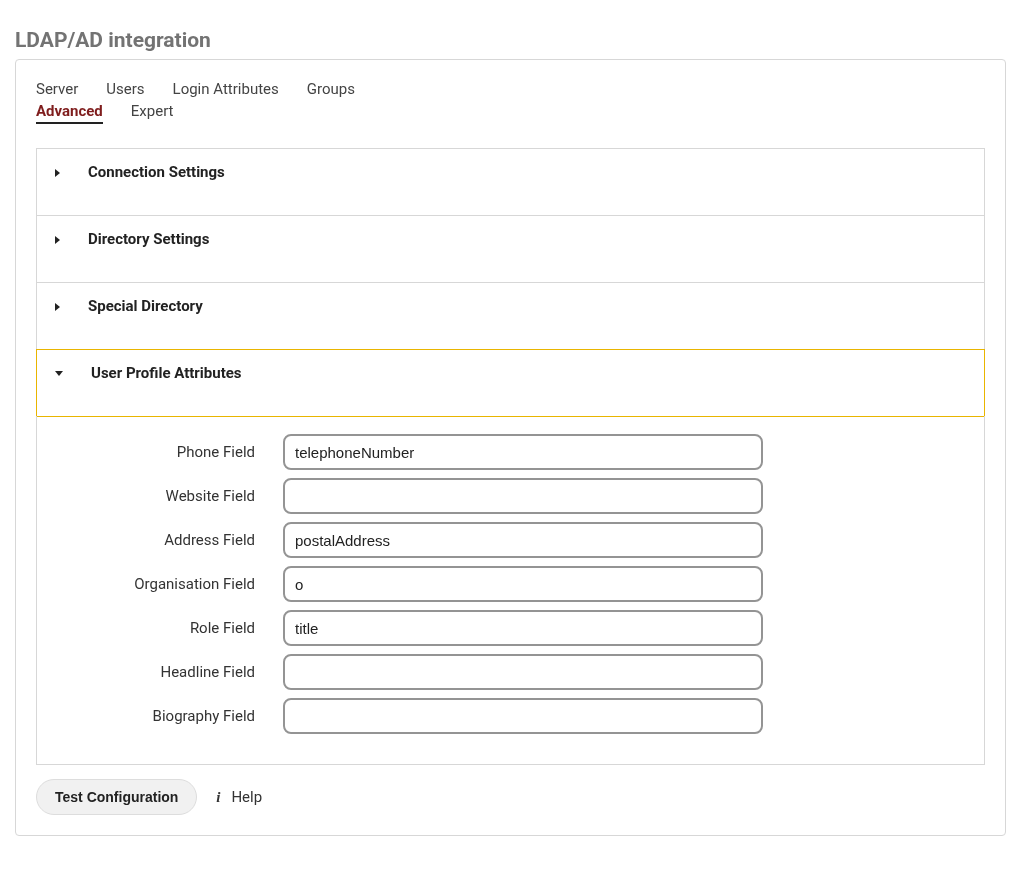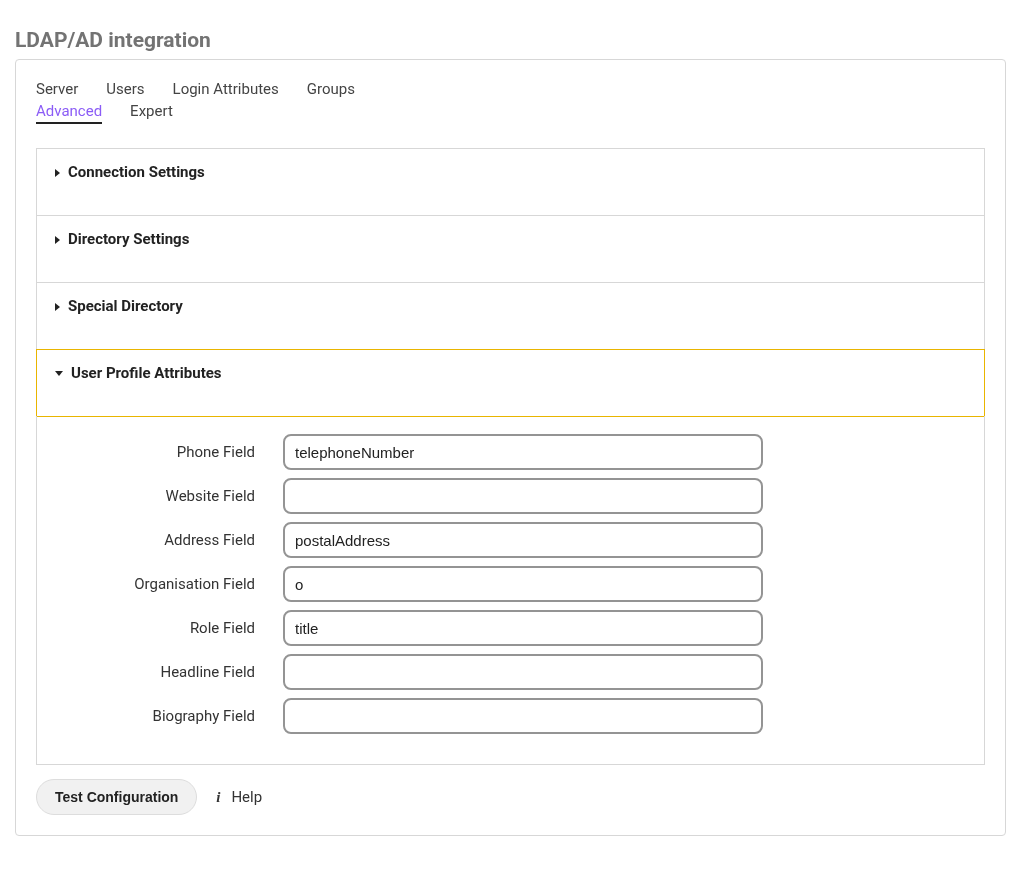--- a/index.html
+++ b/index.html
@@ -33,35 +33,35 @@
     flex-direction: column;
   }
   .tab-group { display: flex; gap: 28px; }
   .tab {
     font-size: 15px;
     color: #444;
     cursor: pointer;
     padding: 2px 0;
   }
   .tab.active {
-    font-weight: 400;
-    color: #8b5cf6;
+    font-weight: 700;
+    color: #7f1d1d;
     border-bottom: 2px solid #222;
   }
   .accordion {
     border: 1px solid #d7d7d7;
     border-radius: 0;
     margin-bottom: -1px; 
   }
   .accordion:first-of-type { border-top-left-radius: 4px; border-top-right-radius: 4px; }
   .accordion:last-of-type  { border-bottom-left-radius: 4px; border-bottom-right-radius: 4px; margin-bottom: 0; }
   .accordion-header {
     display: flex;
     align-items: flex-start;
-    gap: 8px;
+    gap: 28px;
     padding: 14px 18px 34px 18px;
     cursor: pointer;
   }
   .accordion.expanded {
     border: 1px solid #e9b500;
   }
   .chevron {
     width: 0; height: 0;
     display: inline-block;
     margin-top: 6px;

